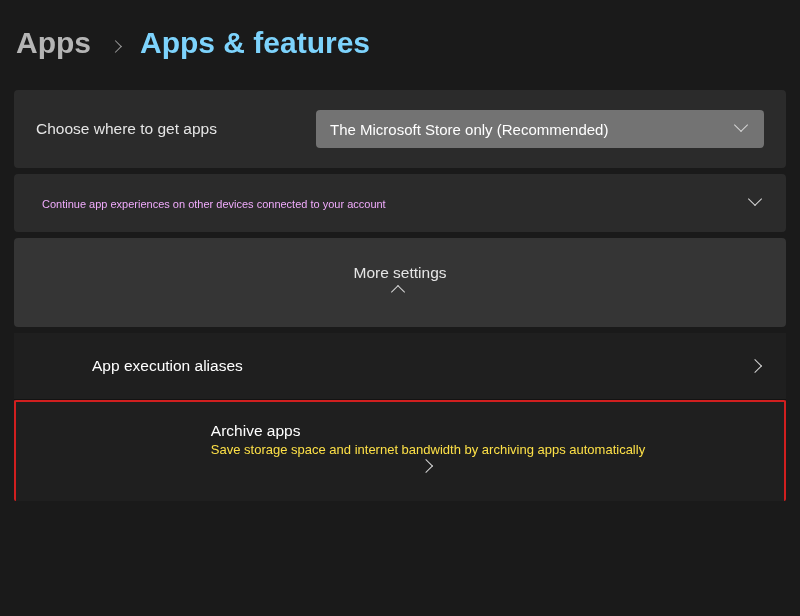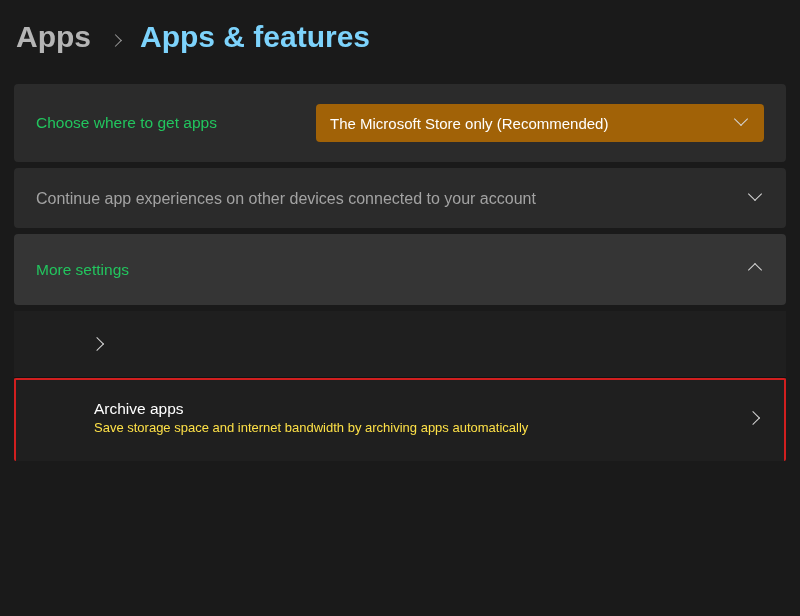--- a/index.html
+++ b/index.html
@@ -9,21 +9,21 @@
     }
     body {
       width: 800px;
       height: 616px;
       background: #1a1a1a;
       font-family: "Segoe UI", -apple-system, BlinkMacSystemFont, sans-serif;
       color: #ffffff;
       overflow: hidden;
     }
     .container {
-      padding: 20px 14px;
+      padding: 26px 14px;
     }
     .breadcrumb {
       display: flex;
       align-items: center;
       gap: 20px;
       margin-bottom: 30px;
       padding-left: 2px;
     }
     .breadcrumb-parent {
       color: #b5b5b5;
@@ -45,29 +45,30 @@
       background: #2b2b2b;
       border-radius: 4px;
       padding: 20px 22px;
       margin-bottom: 6px;
       display: flex;
       align-items: center;
       justify-content: space-between;
     }
     .card-label {
       font-size: 15.5px;
-      color: #22c55e;
+      color: #e5e5e5;
     }
     .card-sub {
-      font-size: 16px;
-      color: #a3a3a3;
+      font-size: 11px;
+      color: #f0abfc;
       margin-top: 2px;
+      margin-left: 6px;
     }
     .select-box {
-      background: #a16207;
+      background: #737373;
       border-radius: 4px;
       padding: 10px 14px;
       display: flex;
       align-items: center;
       gap: 28px;
       cursor: pointer;
       min-width: 448px;
       justify-content: space-between;
     }
     .select-text {
@@ -91,32 +92,34 @@
     }
     .chevron-right {
       transform: rotate(-45deg);
     }
     .expandable {
       cursor: pointer;
     }
     .card.more-settings {
       background: #353535;
       padding: 26px 22px;
+      flex-direction: column;
     }
     .sub-item {
       background: #1f1f1f;
       padding: 24px 22px 24px 78px;
       display: flex;
       align-items: center;
       justify-content: space-between;
       cursor: pointer;
       border-bottom: 1px solid #131313;
     }
     .sub-item:last-child {
       border-bottom: none;
+      flex-direction: column;
     }
     .sub-item-text .title {
       font-size: 15.5px;
       color: #ffffff;
     }
     .sub-item-text .desc {
       font-size: 13px;
       color: #fde047;
       margin-top: 2px;
     }
@@ -156,20 +159,23 @@
     </div>
     <span class="chev-container"><span class="chevron chevron-down"></span></span>
   </div>
 
   <div class="card more-settings expandable">
     <div class="card-label">More settings</div>
     <span class="chev-container"><span class="chevron chevron-up"></span></span>
   </div>
 
   <div class="sub-item">
+    <div class="sub-item-text">
+      <div class="title">App execution aliases</div>
+    </div>
     <span class="chev-container"><span class="chevron chevron-right"></span></span>
   </div>
 
   <div class="sub-item highlight">
     <div class="sub-item-text">
       <div class="title">Archive apps</div>
       <div class="desc">Save storage space and internet bandwidth by archiving apps automatically</div>
     </div>
     <span class="chev-container"><span class="chevron chevron-right"></span></span>
   </div>

